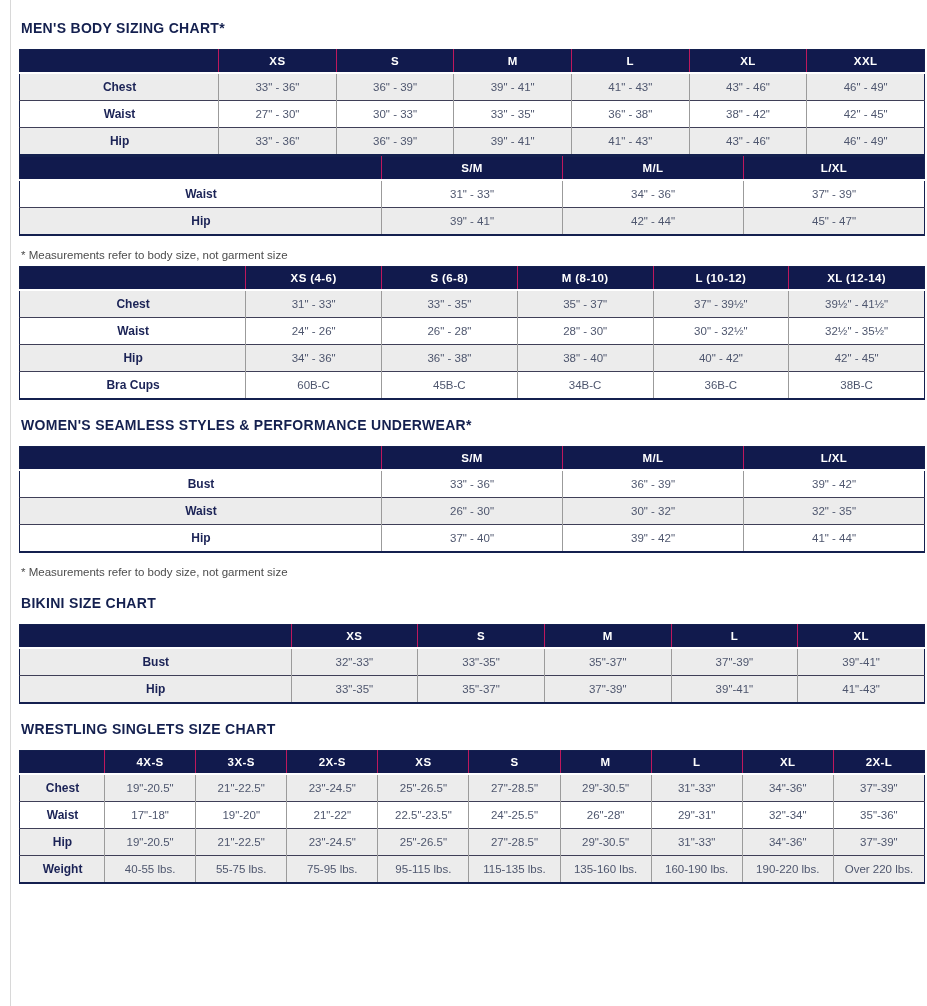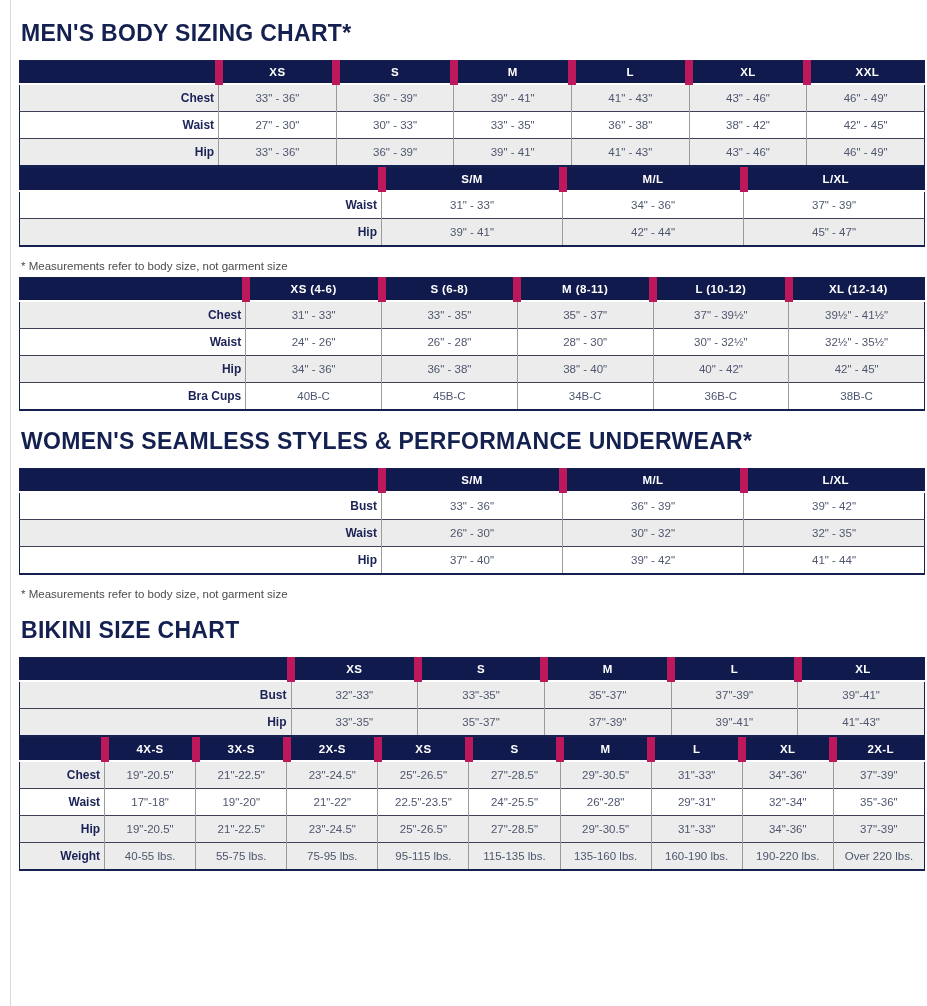--- a/index.html
+++ b/index.html
@@ -11,21 +11,21 @@
     -webkit-font-smoothing: antialiased;
   }
   .page {
     margin-left: 10px;
     border-left: 1px solid #d8d8d8;
     padding: 20px 1px 12px 8px;
     min-height: 1006px;
     background: #ffffff;
   }
   .section-title {
-    font-size: 23px;
+    font-size: 14px;
     font-weight: 700;
     color: #14204f;
     letter-spacing: 0.3px;
     margin: 17px 0 13px 2px;
   }
   .page > section:first-child .section-title { margin-top: 0; }
   table.size-table {
     width: 906px;
     border-collapse: collapse;
     table-layout: fixed;
@@ -33,34 +33,34 @@
     border-bottom-width: 2px;
   }
   table.size-table th {
     background: #111a4d;
     color: #ffffff;
     font-size: 11.5px;
     font-weight: 700;
     letter-spacing: 0.4px;
     text-align: center;
     padding: 5px 4px;
-    border-left: 8px solid #be185d;
+    border-left: 1px solid #be185d;
     border-bottom: 2px solid #ffffff;
   }
   table.size-table th:first-child { border-left: none; }
   table.size-table td {
     font-size: 11.5px;
     color: #4e566e;
     text-align: center;
     padding: 6px 4px;
     border-top: 1px solid #3f3f57;
   }
   table.size-table td + td { border-left: 1px solid #9b9b9b; }
   table.size-table td.rowlabel {
-    text-align: right;
+    text-align: center;
     font-weight: 700;
     color: #1b2356;
     font-size: 12px;
     padding-left: 5px;
   }
   tr.gray td { background: #ececec; }
   tr.white td { background: #ffffff; }
   .footnote {
     font-size: 11.5px;
     color: #4c4c4c;
@@ -169,21 +169,21 @@
           <col>
           <col>
           <col>
           <col>
         </colgroup>
         <thead>
           <tr>
             <th></th>
             <th>XS (4-6)</th>
             <th>S (6-8)</th>
-            <th>M (8-11)</th>
+            <th>M (8-10)</th>
             <th>L (10-12)</th>
             <th>XL (12-14)</th>
           </tr>
         </thead>
         <tbody>
           <tr class="gray">
             <td class="rowlabel">Chest</td>
             <td>31" - 33"</td>
             <td>33" - 35"</td>
             <td>35" - 37"</td>
@@ -201,21 +201,21 @@
           <tr class="gray">
             <td class="rowlabel">Hip</td>
             <td>34" - 36"</td>
             <td>36" - 38"</td>
             <td>38" - 40"</td>
             <td>40" - 42"</td>
             <td>42" - 45"</td>
           </tr>
           <tr class="white">
             <td class="rowlabel">Bra Cups</td>
-            <td>40B-C</td>
+            <td>60B-C</td>
             <td>45B-C</td>
             <td>34B-C</td>
             <td>36B-C</td>
             <td>38B-C</td>
           </tr>
         </tbody>
       </table>
   </section>
 
   <section>
@@ -295,20 +295,21 @@
             <td>35"-37"</td>
             <td>37"-39"</td>
             <td>39"-41"</td>
             <td>41"-43"</td>
           </tr>
         </tbody>
       </table>
   </section>
 
   <section>
+    <h2 class="section-title">WRESTLING SINGLETS SIZE CHART</h2>
     <table class="size-table">
         <colgroup>
           <col style="width: 9.4%;">
           <col>
           <col>
           <col>
           <col>
           <col>
           <col>
           <col>

